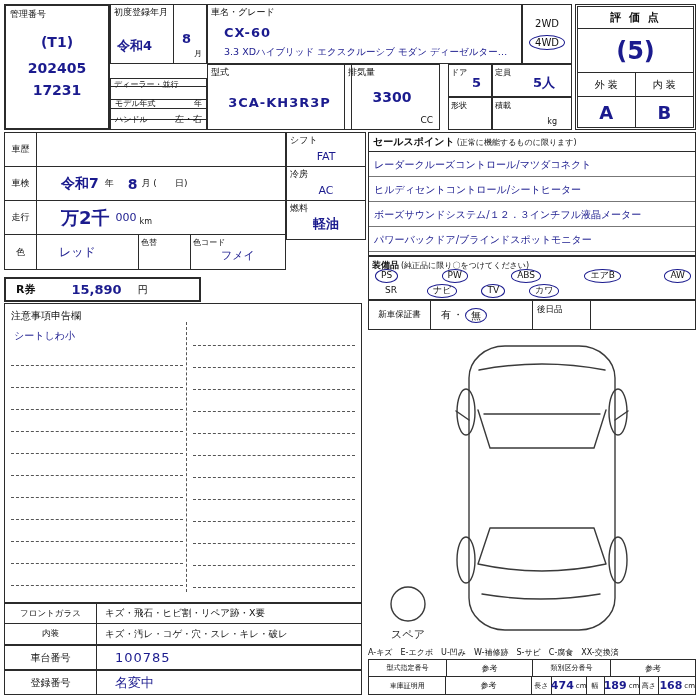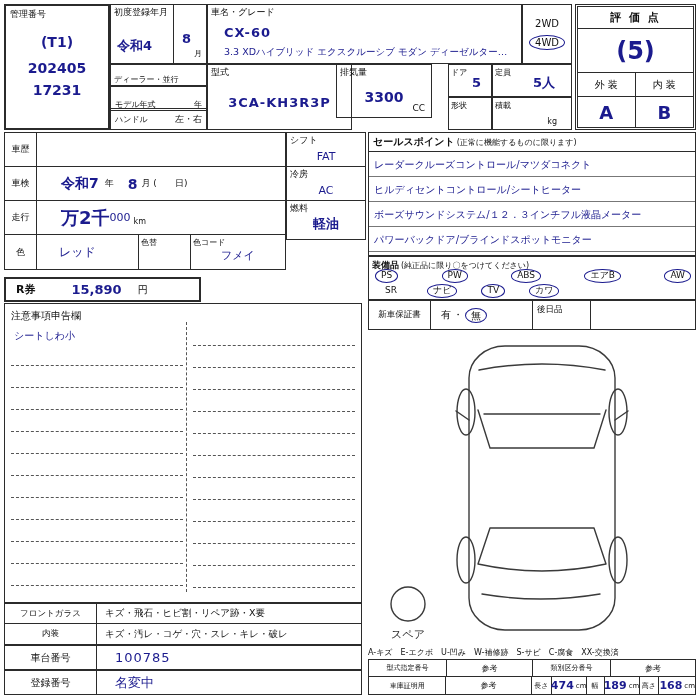--- a/index.html
+++ b/index.html
@@ -40,24 +40,24 @@
   </div>
 
   <div class="abs b" style="left:110px;top:4px;width:97px;height:60px">
     <div class="abs lbl" style="left:3px;top:2px">初度登録年月</div>
     <div class="abs ink bold t13" style="left:6px;top:32px">令和4</div>
     <div class="abs" style="left:62px;top:0;height:100%;border-left:1px solid #2b2b2b"></div>
     <div class="abs ink bold t13" style="left:71px;top:26px">8</div>
     <div class="abs t8" style="right:4px;bottom:4px">月</div>
   </div>
 
-  <div class="abs b" style="left:110px;top:64px;width:97px;height:22px;display:flex;align-items:flex-end;padding-left:3px">
+  <div class="abs b" style="left:110px;top:78px;width:97px;height:22px;display:flex;align-items:flex-start;padding-left:3px">
     <span class="t8">ディーラー・並行</span>
   </div>
-  <div class="abs b" style="left:110px;top:86px;width:97px;height:25px;display:flex;align-items:flex-end;justify-content:space-between;padding:0 4px">
+  <div class="abs b" style="left:110px;top:86px;width:97px;height:34px;display:flex;align-items:center;justify-content:space-between;padding:0 4px">
     <span class="t8">モデル年式</span>
     <span class="t8">年</span>
   </div>
   <div class="abs b" style="left:110px;top:108px;width:97px;height:22px;display:flex;align-items:center;justify-content:space-between;padding:0 4px">
     <span class="t8">ハンドル</span>
     <span class="t9">左・右</span>
   </div>
 
   <div class="abs b" style="left:207px;top:4px;width:315px;height:60px">
     <div class="abs lbl" style="left:3px;top:2px">車名・グレード</div>
@@ -68,21 +68,21 @@
   <div class="abs b" style="left:522px;top:4px;width:50px;height:60px;display:flex;flex-direction:column;align-items:center;justify-content:center;gap:6px">
     <span class="t10">2WD</span>
     <span class="chipbase t10 circled">4WD</span>
   </div>
 
   <div class="abs b" style="left:207px;top:64px;width:145px;height:66px">
     <div class="abs lbl" style="left:3px;top:2px">型式</div>
     <div class="abs ink bold t13" style="top:30px;width:100%;text-align:center;letter-spacing:1px">3CA-KH3R3P</div>
   </div>
 
-  <div class="abs b" style="left:336px;top:64px;width:96px;height:54px">
+  <div class="abs b" style="left:344px;top:64px;width:96px;height:66px">
     <div class="abs lbl" style="left:3px;top:2px">排気量</div>
     <div class="abs ink bold t14" style="top:24px;width:100%;text-align:center">3300</div>
     <div class="abs t9" style="right:6px;bottom:4px">CC</div>
   </div>
 
   <div class="abs b" style="left:448px;top:64px;width:44px;height:33px">
     <div class="abs t8" style="left:2px;top:2px">ドア</div>
     <div class="abs ink bold t13" style="right:10px;top:10px">5</div>
   </div>
   <div class="abs b" style="left:492px;top:64px;width:80px;height:33px">
@@ -121,21 +121,21 @@
         <span class="t9" style="margin-left:6px">年</span>
         <span class="ink bold t14" style="margin-left:14px">8</span>
         <span class="t9" style="margin-left:4px">月 (</span>
         <span class="t9" style="margin-left:18px">日)</span>
       </div>
     </div>
     <div class="row bb" style="height:34px">
       <div class="ctr br lbl" style="width:32px">走行</div>
       <div class="base" style="flex:1;align-items:center">
         <span class="ink bold t18" style="margin-left:24px">万2千</span>
-        <span class="ink t11" style="">000</span>
+        <span class="ink t11" style="margin-left:6px">000</span>
         <span class="t8" style="margin-left:3px;margin-top:8px">km</span>
       </div>
     </div>
     <div class="row" style="flex:1">
       <div class="ctr br lbl" style="width:32px">色</div>
       <div class="br" style="width:102px;display:flex;align-items:center">
         <span class="ink t12" style="margin-left:22px">レッド</span>
       </div>
       <div class="br" style="width:52px;position:relative">
         <span class="abs t8" style="left:2px;top:2px">色替</span>

